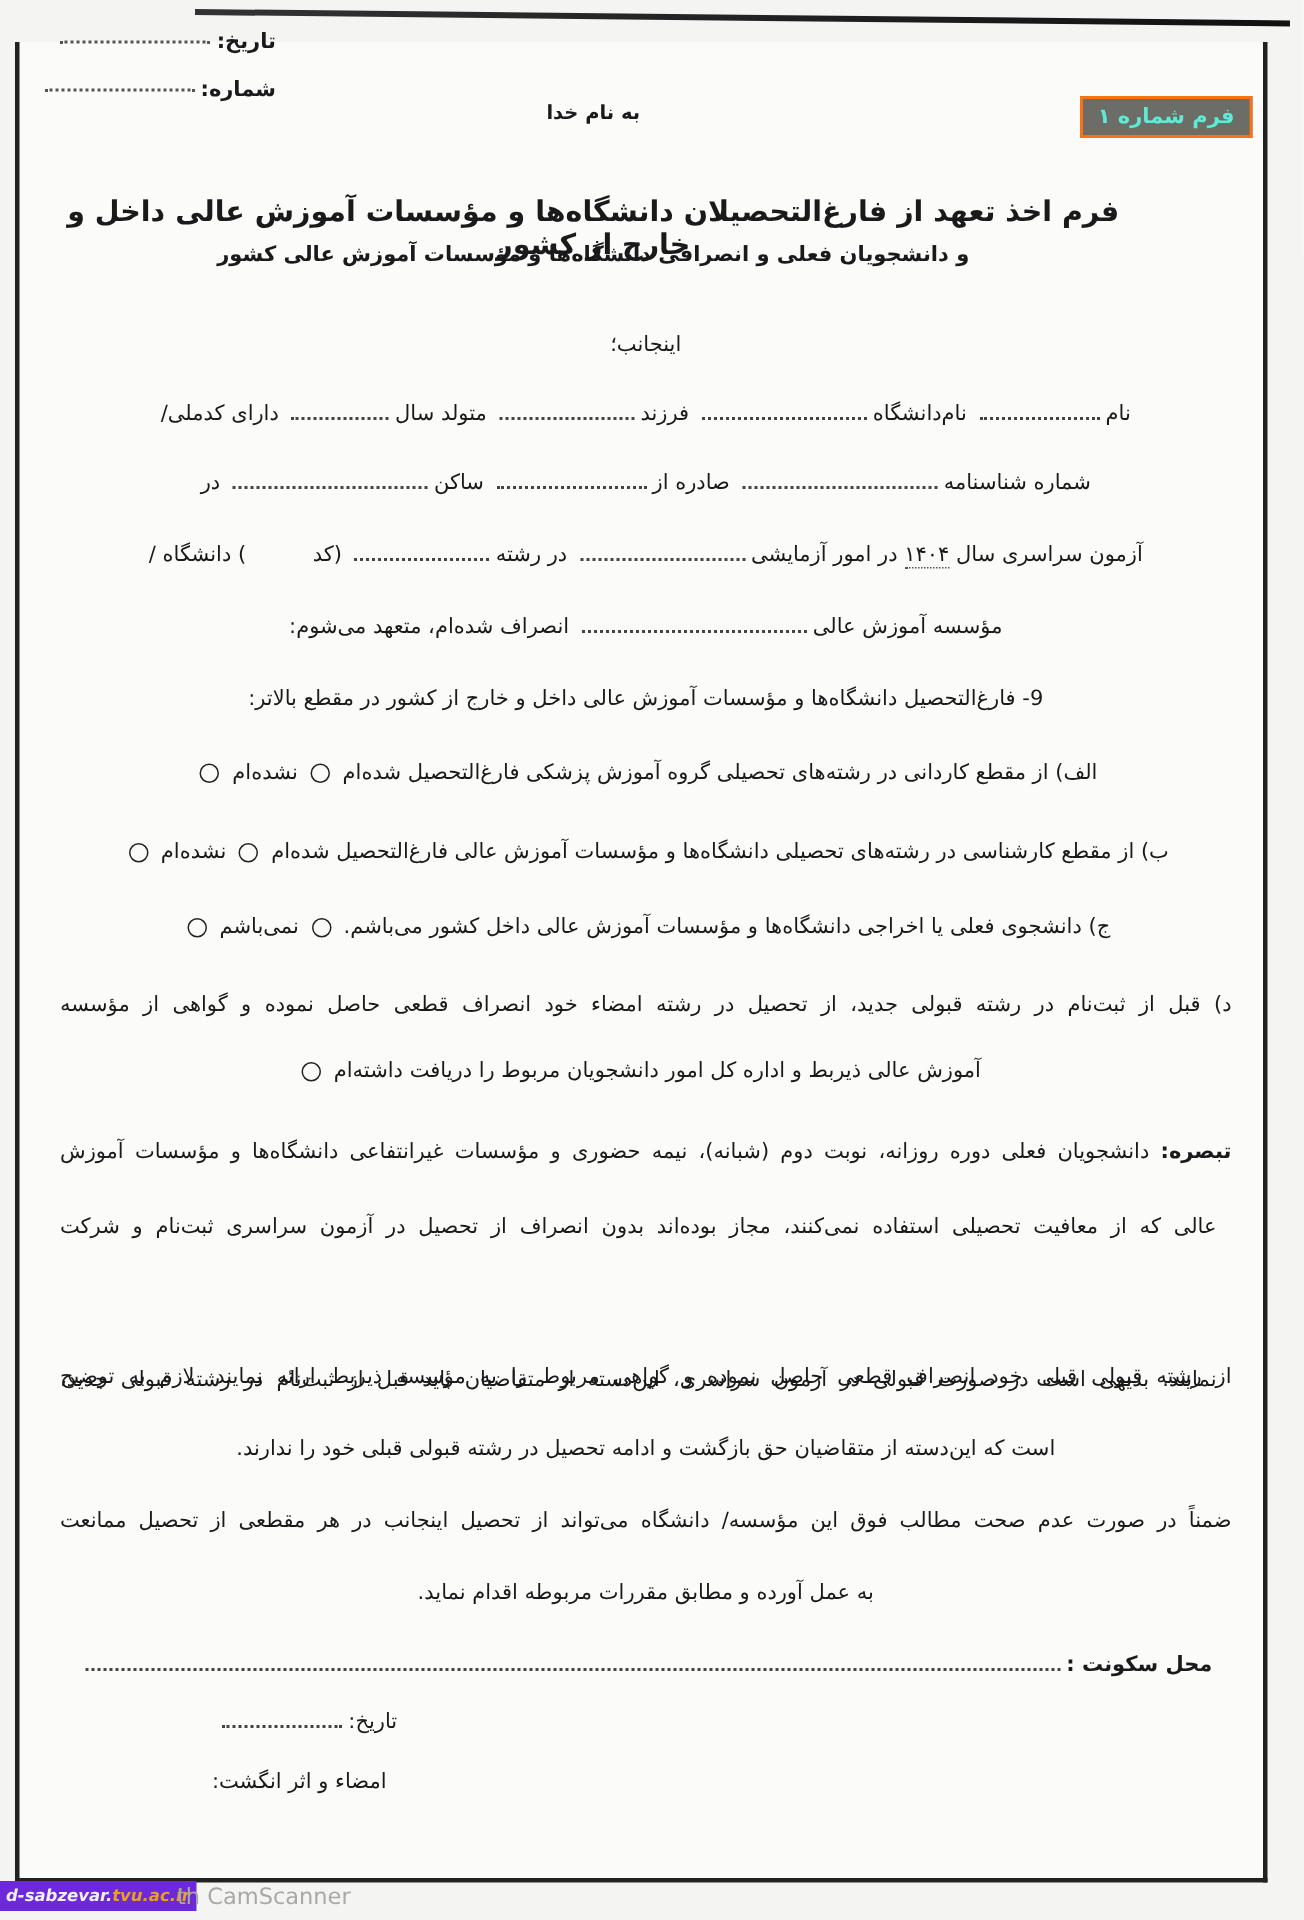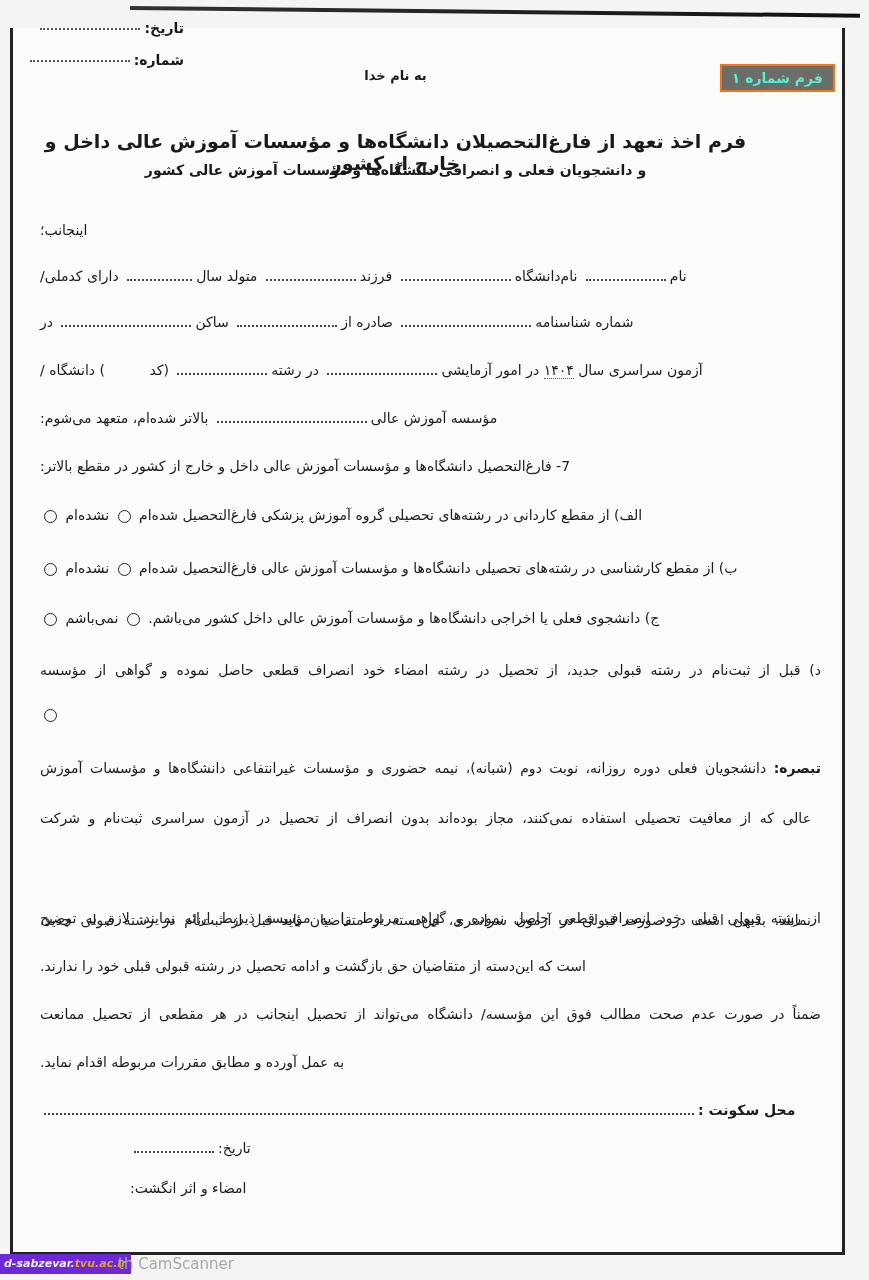--- a/index.html
+++ b/index.html
@@ -20,21 +20,21 @@
       position: absolute; right: 34px; top: 30px; padding: 4px 10px; font-size: 14px; font-weight: bold;
       background: #6b6d66; color: #5eead4; border: 2px solid #f97316; direction: rtl; margin-top: 34px;
     }
     .hdr-field { position: absolute; left: 24px; direction: rtl; font-size: 14px; font-weight: bold; width: 160px; text-align: right; }
     .hdr-field .dots { display: inline-block; width: 100px; border-bottom: 2px dotted #555; vertical-align: middle; margin-right: 4px; }
     .center { position: absolute; left: 0; width: 703px; text-align: center; direction: rtl; padding-left: 44px; }
     .basmala { top: 68px; font-size: 13px; font-weight: bold; }
     .title1 { top: 130px; font-size: 19px; font-weight: bold; }
     .title2 { top: 162px; font-size: 14px; font-weight: bold; }
     .line {
-      position: absolute; right: 48px; left: 40px; direction: rtl; font-size: 14px; text-align: left; white-space: nowrap;
+      position: absolute; right: 48px; left: 40px; direction: rtl; font-size: 14px; text-align: center; white-space: nowrap;
     }
     .line.just { text-align: justify; text-align-last: justify; }
     .dotfill { display: inline-block; border-bottom: 2px dotted #444; height: 10px; vertical-align: baseline; margin: 0 4px; }
     .radio { display: inline-block; width: 11px; height: 11px; border: 1.5px solid #222; border-radius: 50%; vertical-align: middle; margin: 0 4px; }
     .bold { font-weight: bold; }
     .watermark {
       position: absolute; left: 0; top: 1254px; height: 20px; padding: 0 4px; background: #6d28d9; color: #f0f0f0;
       font-size: 11px; font-weight: bold; font-style: italic; line-height: 20px;
     }
     .watermark .accent { color: #e9a020; }
@@ -80,24 +80,24 @@
   <span>آزمون سراسری سال</span>
   <span style="border-bottom:1px dotted #555">۱۴۰۴</span>
   <span>در امور آزمایشی</span><span class="dotfill" style="width:110px"></span>
   <span>در رشته</span><span class="dotfill" style="width:90px"></span>
   <span>(کد</span><span style="display:inline-block;width:40px"></span>
   <span>) دانشگاه /</span>
 </div>
 
 <div class="line" style="top:410px">
   <span>مؤسسه آموزش عالی</span><span class="dotfill" style="width:150px"></span>
-  <span>بالاتر شده‌ام، متعهد می‌شوم:</span>
+  <span>انصراف شده‌ام، متعهد می‌شوم:</span>
 </div>
 
-<div class="line" style="top:458px">7- فارغ‌التحصیل دانشگاه‌ها و مؤسسات آموزش عالی داخل و خارج از کشور در مقطع بالاتر:</div>
+<div class="line" style="top:458px">9- فارغ‌التحصیل دانشگاه‌ها و مؤسسات آموزش عالی داخل و خارج از کشور در مقطع بالاتر:</div>
 
 <div class="line" style="top:507px">
   <span>الف) از مقطع کاردانی در رشته‌های تحصیلی گروه آموزش پزشکی فارغ‌التحصیل شده‌ام</span>
   <span class="radio"></span>
   <span>نشده‌ام</span>
   <span class="radio"></span>
 </div>
 
 <div class="line" style="top:560px">
   <span>ب) از مقطع کارشناسی در رشته‌های تحصیلی دانشگاه‌ها و مؤسسات آموزش عالی فارغ‌التحصیل شده‌ام</span>
@@ -108,20 +108,21 @@
 
 <div class="line" style="top:610px">
   <span>ج) دانشجوی فعلی یا اخراجی دانشگاه‌ها و مؤسسات آموزش عالی داخل کشور می‌باشم.</span>
   <span class="radio"></span>
   <span>نمی‌باشم</span>
   <span class="radio"></span>
 </div>
 
 <div class="line just" style="top:662px">د) قبل از ثبت‌نام در رشته قبولی جدید، از تحصیل در رشته امضاء خود انصراف قطعی حاصل نموده و گواهی از مؤسسه</div>
 <div class="line" style="top:706px; right:58px">
+  <span>آموزش عالی ذیربط و اداره کل امور دانشجویان مربوط را دریافت داشته‌ام</span>
   <span class="radio"></span>
 </div>
 
 <div class="line just" style="top:760px">
   <span class="bold">تبصره:</span>
   <span>دانشجویان فعلی دوره روزانه، نوبت دوم (شبانه)، نیمه حضوری و مؤسسات غیرانتفاعی دانشگاه‌ها و مؤسسات آموزش</span>
 </div>
 <div class="line just" style="top:810px; right:58px">عالی که از معافیت تحصیلی استفاده نمی‌کنند، مجاز بوده‌اند بدون انصراف از تحصیل در آزمون سراسری ثبت‌نام و شرکت</div>
 <div class="line just" style="top:912px; right:58px">نمایند. بدیهی است در صورت قبولی در آزمون سراسری، این‌دسته از متقاضیان باید قبل از ثبت‌نام در رشته قبولی جدید،</div>
 <div class="line just" style="top:910px">از رشته قبولی قبلی خود انصراف قطعی حاصل نموده و گواهی مربوط را به مؤسسه ذیربط ارائه نمایند. لازم به توضیح</div>

